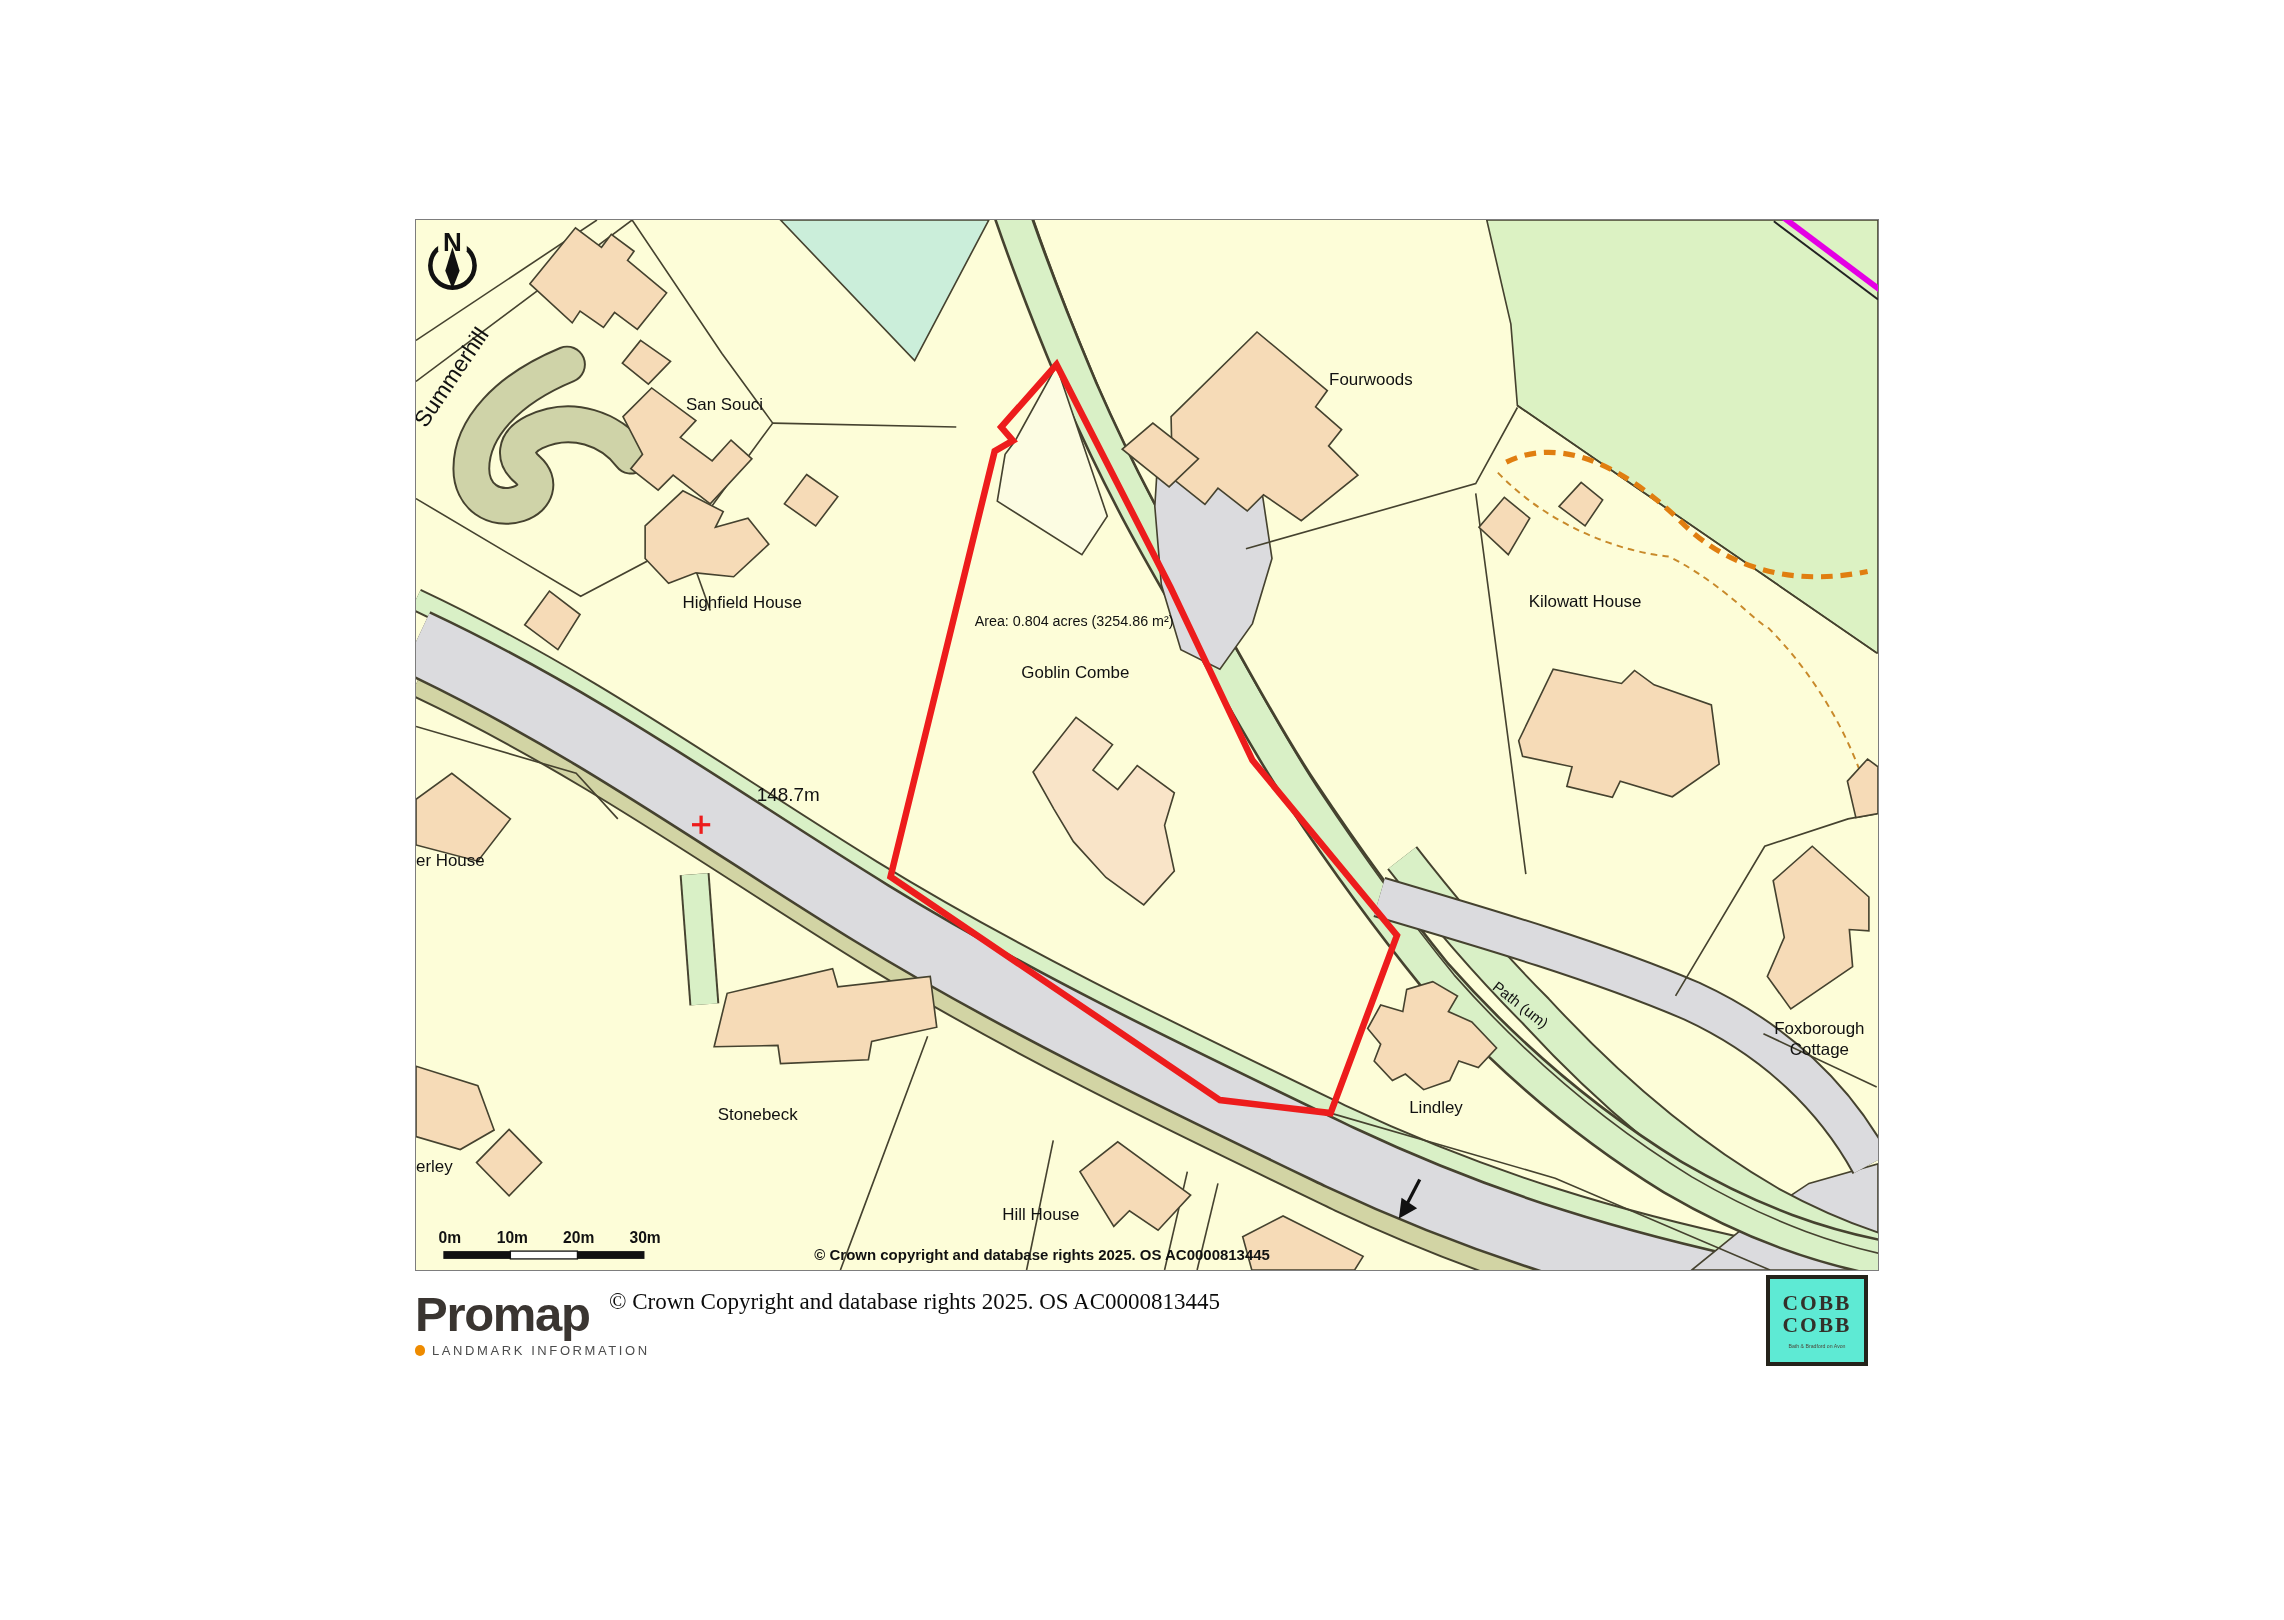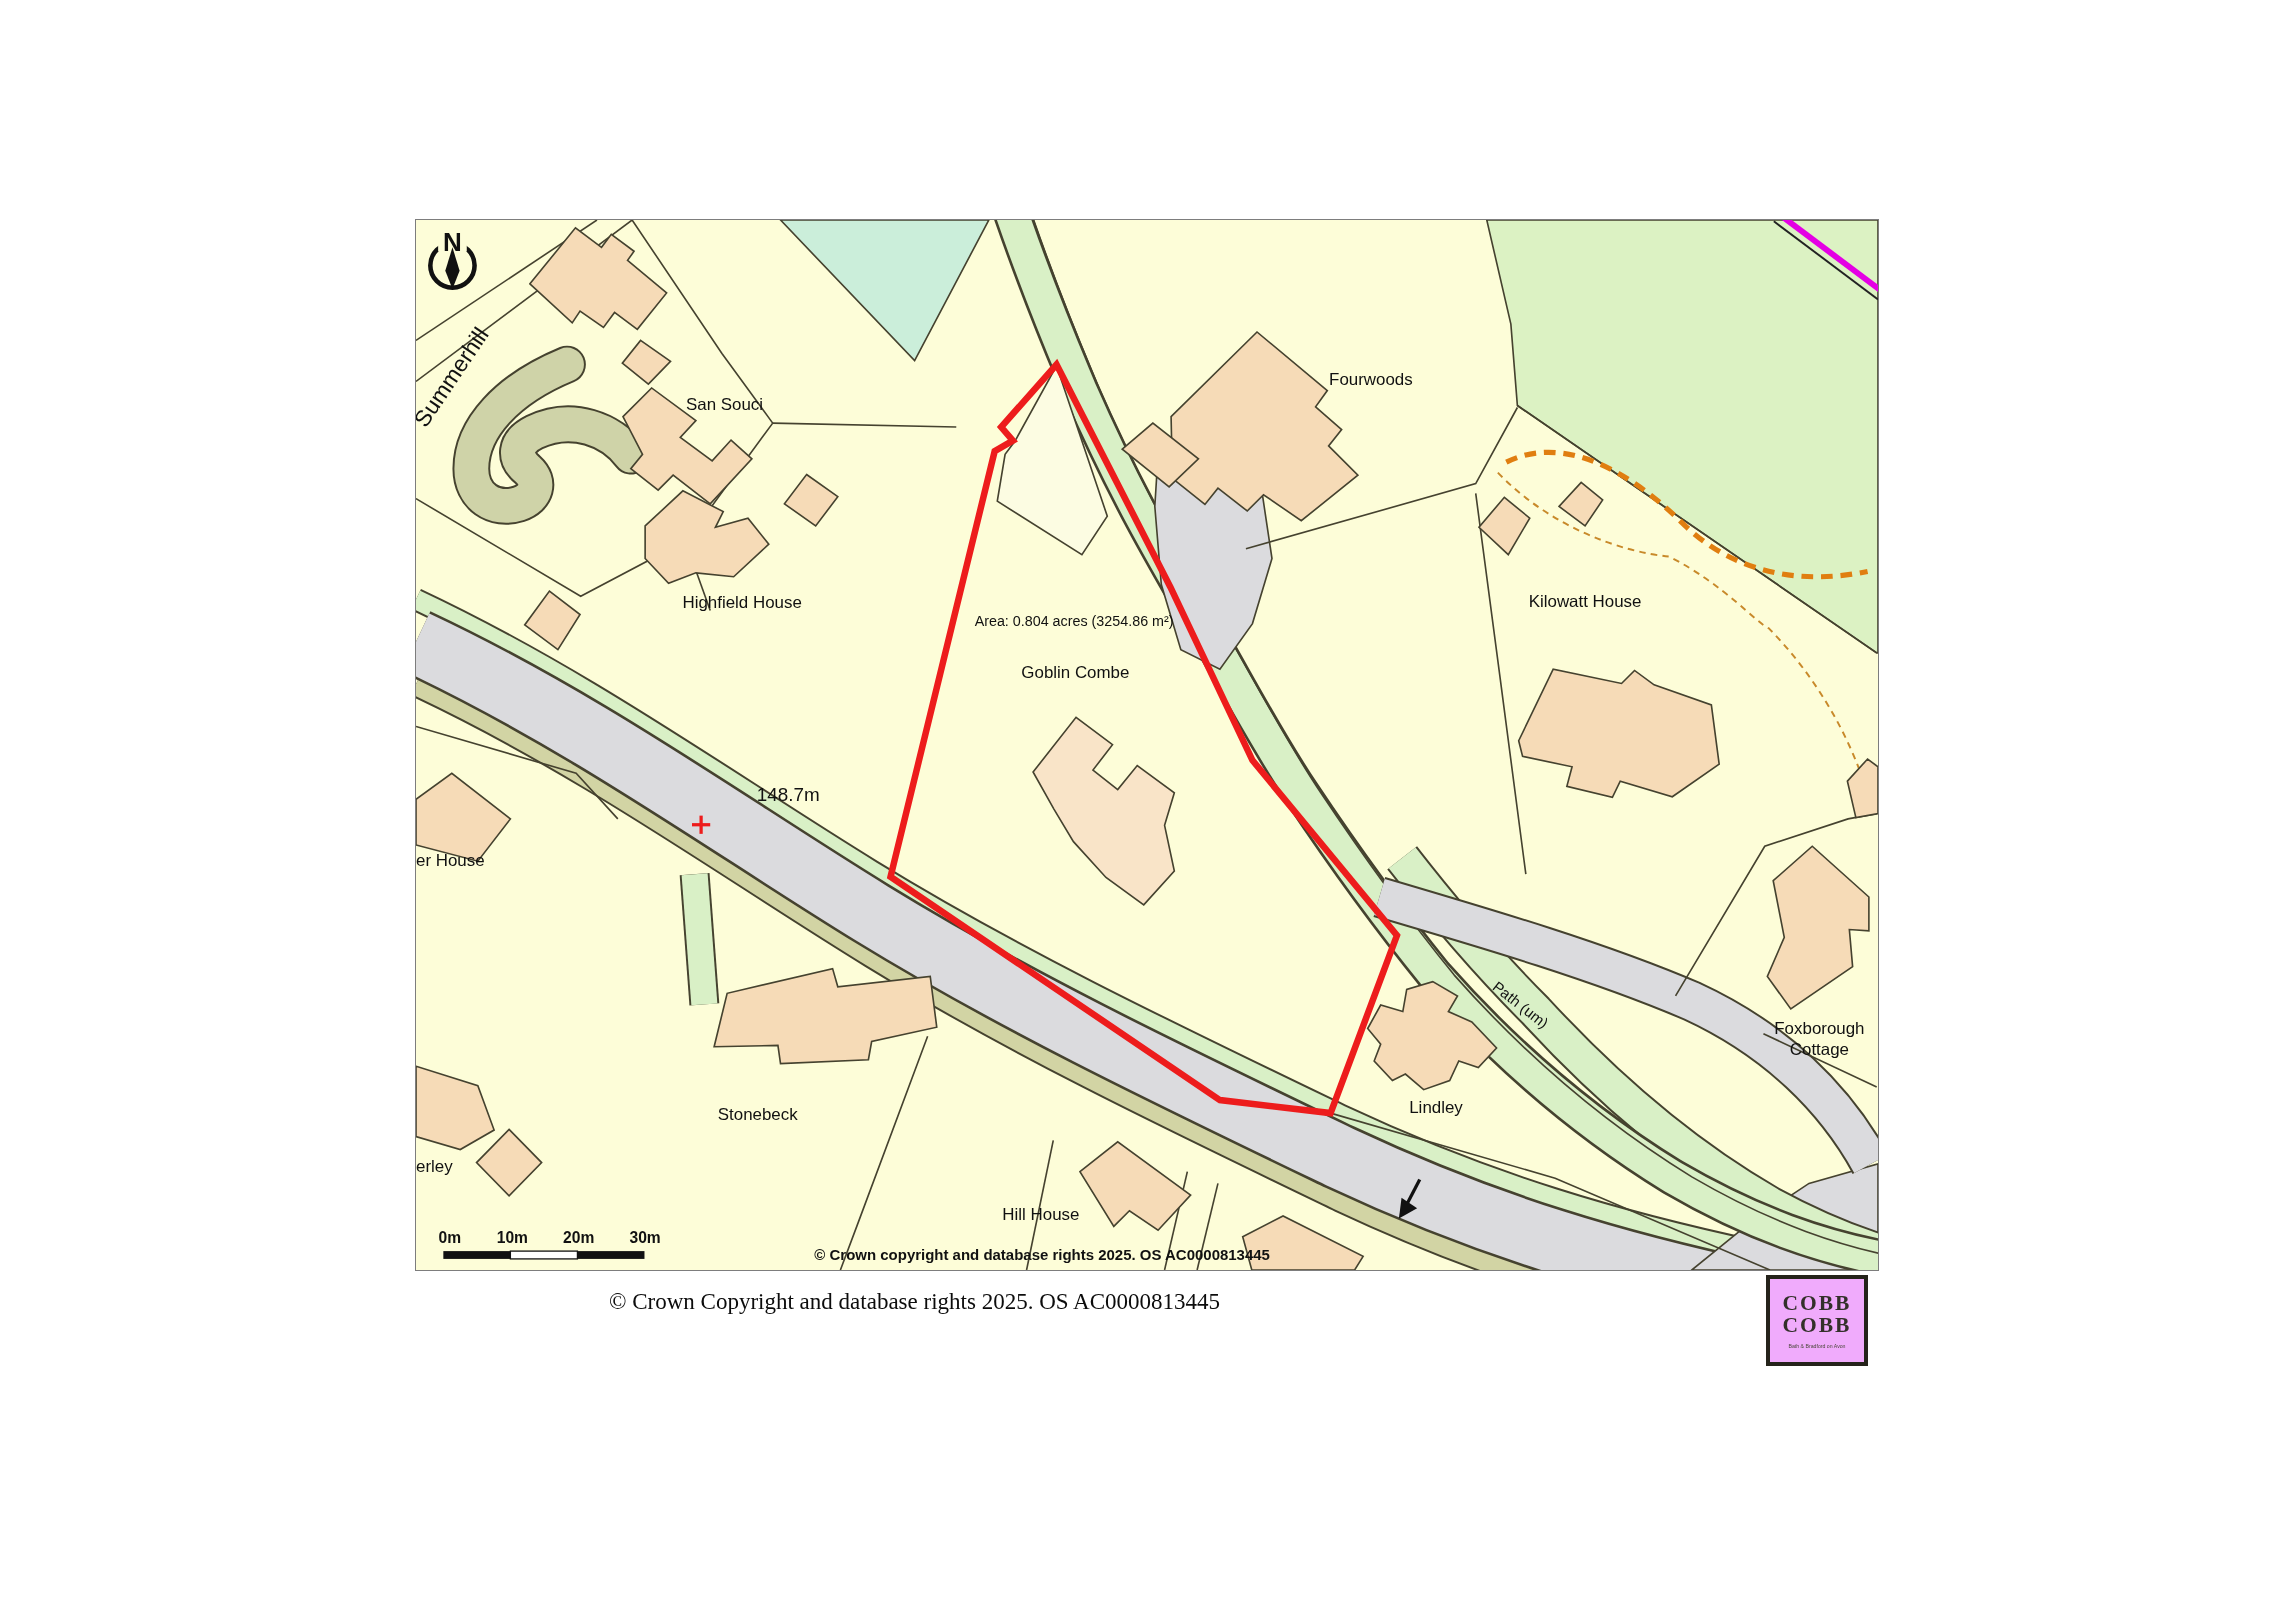--- a/index.html
+++ b/index.html
@@ -19,21 +19,21 @@
   .lbl-n{font-size:40px;font-weight:bold;}
   
   #promap{position:absolute;left:415px;top:1290px;}
   #promap .brand{font-size:49px;font-weight:bold;color:#3a3531;letter-spacing:-1.3px;line-height:1;}
   #promap .subrow{display:flex;align-items:center;margin-top:3.9px;}
   #promap .dot{width:10.4px;height:10.4px;border-radius:50%;background:#EE8B00;margin-right:6.5px;}
   #promap .sub{font-size:13px;color:#4c4c4c;letter-spacing:2.6px;}
   #footer-text{position:absolute;left:609px;top:1288px;font-family:"Liberation Serif",serif;
                font-size:23px;color:#0c0c0c;line-height:1.23;}
   #cobbfarr{position:absolute;left:1766px;top:1275px;width:102px;height:91px;
-            background:#f0abfc;border:4.6px solid #25231b;box-sizing:border-box;
+            background:#5eead4;border:4.6px solid #25231b;box-sizing:border-box;
             display:flex;flex-direction:column;align-items:center;justify-content:center;}
   #cobbfarr .big{font-family:"Liberation Serif",serif;font-weight:bold;font-size:21.5px;
                  color:#33302a;letter-spacing:2px;line-height:1.05;}
   #cobbfarr .tag{font-size:5.2px;color:#4c483c;margin-top:6.5px;letter-spacing:0;}
 </style>
 </head>
 <body>
 
 <div id="page">
 
@@ -178,20 +178,27 @@
         <rect x="145" y="1584" width="103" height="12" fill="#ffffff" stroke="#111" stroke-width="2"></rect>
         <rect x="248" y="1584" width="103" height="12" fill="#111"></rect>
         <text x="52" y="1572" text-anchor="middle" class="lbl-scale">0m</text>
         <text x="148" y="1572" text-anchor="middle" class="lbl-scale">10m</text>
         <text x="250" y="1572" text-anchor="middle" class="lbl-scale">20m</text>
         <text x="352" y="1572" text-anchor="middle" class="lbl-scale">30m</text>
       </g>
     </svg>
   </div>
 
+  <div id="promap">
+    <div class="brand">Promap</div>
+    <div class="subrow">
+      <span class="dot"></span>
+      <span class="sub">LANDMARK INFORMATION</span>
+    </div>
+  </div>
 
   <div id="footer-text">
     <div>© Crown Copyright and database rights 2025. OS AC0000813445</div>
   </div>
 
   <div id="cobbfarr">
     <div class="big">COBB</div>
     <div class="big">COBB</div>
     <div class="tag">Bath &amp; Bradford on Avon</div>
   </div>

